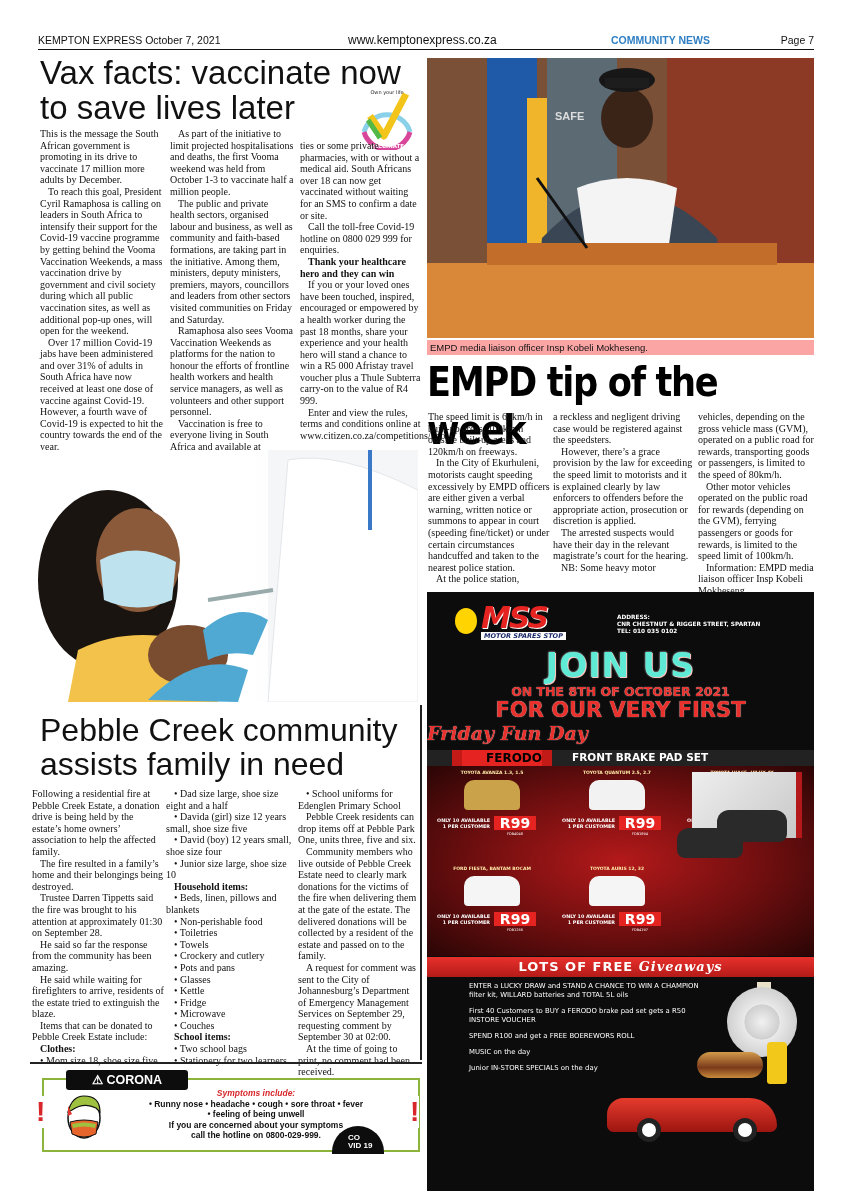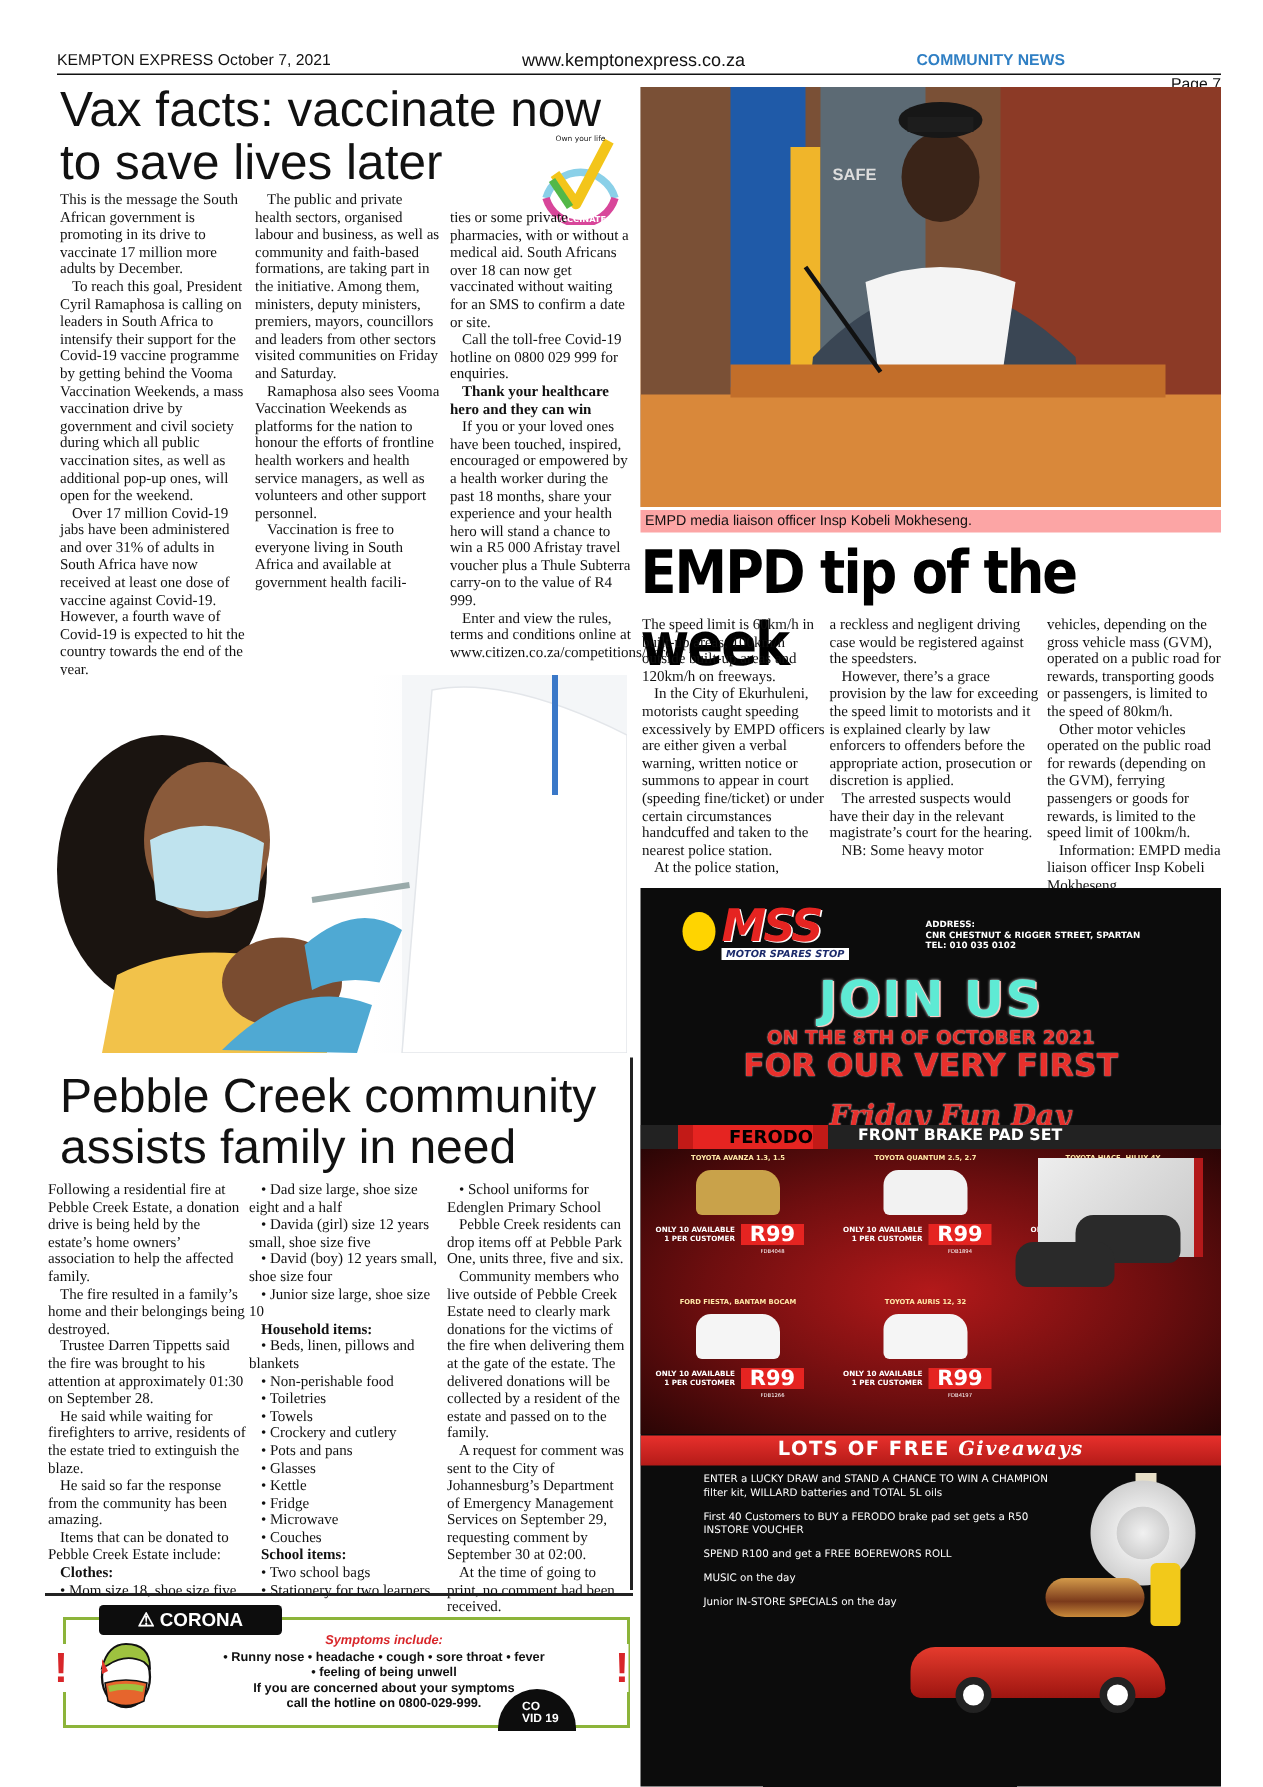--- a/index.html
+++ b/index.html
@@ -4,21 +4,21 @@
 <style>
   * { box-sizing: border-box; margin: 0; padding: 0; }
   html, body { width: 842px; height: 1191px; background: #ffffff; overflow: hidden; }
   body { position: relative; font-family: "Liberation Serif", serif; color: #111; }
 
   .masthead { position: absolute; left: 38px; top: 30px; width: 776px; height: 20px; border-bottom: 1.5px solid #111; }
   .masthead span { position: absolute; top: 4px; font-family: "Liberation Sans", sans-serif; font-size: 10.5px; }
   .mh-pub { left: 0; }
   .mh-url { left: 310px; font-size: 12px !important; top: 3px !important; }
   .mh-section { left: 573px; color: #2f7fc4; font-weight: bold; }
-  .mh-page { right: 0; margin-top: 16px; }
+  .mh-page { right: 0; }
 
   .headline { position: absolute; font-family: "Liberation Sans", sans-serif; font-weight: normal; color: #111; line-height: 1.05; }
   .h-vax { left: 40px; top: 56px; font-size: 33px; width: 380px; }
   .h-pebble { left: 40px; top: 714px; font-size: 32px; width: 385px; }
 
   .col { position: absolute; font-size: 10px; line-height: 11.6px; text-align: left; }
   .col p { text-indent: 0; margin: 0; }
   .col p.ind { text-indent: 8px; }
   .col p.sub { font-weight: bold; text-indent: 8px; }
   .col p.bul { text-indent: 8px; }
@@ -38,21 +38,21 @@
 
   .ad { position: absolute; left: 427px; top: 592px; width: 387px; height: 717px; background: #0c0c0c; overflow: hidden; font-family: "DejaVu Sans", sans-serif; }
   .ad-logo { position: absolute; left: 28px; top: 10px; width: 140px; height: 36px; }
   .ad-logo .mss { position: absolute; left: 26px; top: -2px; font-size: 30px; font-weight: bold; font-style: italic; color: #e52421; letter-spacing: -2px; text-shadow: 1px 1px 0 #fff; }
   .ad-logo .mss-sub { position: absolute; left: 26px; top: 30px; font-size: 6.5px; font-style: italic; font-weight: bold; background: #fff; color: #1b2a6b; padding: 0 3px; }
   .ad-logo .mascot { position: absolute; left: 0; top: 6px; width: 22px; height: 26px; border-radius: 50%; background: #ffd400; }
   .ad-addr { position: absolute; left: 190px; top: 22px; color: #fff; font-size: 5.8px; font-weight: bold; line-height: 7px; }
   .ad-join { position: absolute; left: 0; width: 100%; top: 54px; text-align: center; font-size: 33px; font-weight: bold; color: #5eead4; text-shadow: 0 0 2px #fff, 1px 1px 0 #ffb0a8; letter-spacing: 1px; }
   .ad-date { position: absolute; left: 0; width: 100%; top: 92px; text-align: center; font-size: 12.5px; font-weight: bold; color: #e8302c; text-shadow: 0 0 1px #fff; }
   .ad-first { position: absolute; left: 0; width: 100%; top: 106px; text-align: center; font-size: 21px; font-weight: bold; color: #e8302c; text-shadow: 0 0 1px #fff; }
-  .ad-friday { position: absolute; left: 0; width: 100%; top: 141px; text-align: center; font-family: "DejaVu Serif", serif; font-size: 19px; font-style: italic; font-weight: bold; color: #e8302c; text-shadow: 0 0 1px #fff; margin-left: 13px; }
+  .ad-friday { position: absolute; left: 0; width: 100%; top: 130px; font-family: "DejaVu Serif", serif; font-size: 19px; font-style: italic; font-weight: bold; color: #e8302c; text-shadow: 0 0 1px #fff; }
 
   .ad-ferodo-bar { position: absolute; left: 0; top: 158px; width: 100%; height: 16px; background: #222; }
   .ad-ferodo-logo { position: absolute; left: 25px; top: 0; width: 100px; height: 16px; background: #e52421; color: #000000; font-weight: bold; font-size: 12px; text-align: right; line-height: 16px; border-left: 10px solid #c21a17; border-right: 10px solid #c21a17; }
   .ad-ferodo-title { position: absolute; left: 145px; top: 1px; color: #fff; font-weight: bold; font-size: 10.5px; }
 
   .ad-products { position: absolute; left: 0; top: 174px; width: 100%; height: 190px; background: radial-gradient(ellipse at center, #b3191a 0%, #6d0e0f 55%, #2a0505 100%); }
   .prod { position: absolute; width: 120px; height: 80px; }
   .prod .model { position: absolute; top: 4px; left: 0; width: 100%; text-align: center; color: #ffe9a8; font-size: 4.5px; font-weight: bold; }
   .prod .car { position: absolute; top: 14px; left: 32px; width: 56px; height: 30px; border-radius: 10px 12px 4px 4px; }
   .prod .avail { position: absolute; top: 52px; left: 0; width: 58px; text-align: right; color: #fff; font-size: 4.8px; font-weight: bold; line-height: 6px; }
@@ -105,20 +105,21 @@
   <text x="29" y="8" font-size="5" text-anchor="middle" fill="#222" font-family="DejaVu Sans, sans-serif">Own your life</text>
   <text x="29" y="62" font-size="5.5" text-anchor="middle" fill="#fff" font-weight="bold" font-family="DejaVu Sans, sans-serif">VACCINATE</text>
 </svg>
 
 <div class="col" style="left:40px; top:128px; width:124px;">
     <p>This is the message the South African government is promoting in its drive to vaccinate 17 million more adults by December.</p>
     <p class="ind">To reach this goal, President Cyril Ramaphosa is calling on leaders in South Africa to intensify their support for the Covid-19 vaccine programme by getting behind the Vooma Vaccination Weekends, a mass vaccination drive by government and civil society during which all public vaccination sites, as well as additional pop-up ones, will open for the weekend.</p>
     <p class="ind">Over 17 million Covid-19 jabs have been administered and over 31% of adults in South Africa have now received at least one dose of vaccine against Covid-19. However, a fourth wave of Covid-19 is expected to hit the country towards the end of the year.</p>
   </div>
 <div class="col" style="left:170px; top:128px; width:124px;">
+    <p class="ind">As part of the initiative to limit projected hospitalisations and deaths, the first Vooma weekend was held from October 1-3 to vaccinate half a million people.</p>
     <p class="ind">The public and private health sectors, organised labour and business, as well as community and faith-based formations, are taking part in the initiative. Among them, ministers, deputy ministers, premiers, mayors, councillors and leaders from other sectors visited communities on Friday and Saturday.</p>
     <p class="ind">Ramaphosa also sees Vooma Vaccination Weekends as platforms for the nation to honour the efforts of frontline health workers and health service managers, as well as volunteers and other support personnel.</p>
     <p class="ind">Vaccination is free to everyone living in South Africa and available at government health facili-</p>
   </div>
 <div class="col" style="left:300px; top:140px; width:122px;">
     <p>ties or some private pharmacies, with or without a medical aid. South Africans over 18 can now get vaccinated without waiting for an SMS to confirm a date or site.</p>
     <p class="ind">Call the toll-free Covid-19 hotline on 0800 029 999 for enquiries.</p>
     <p class="sub">Thank your healthcare hero and they can win</p>
     <p class="ind">If you or your loved ones have been touched, inspired, encouraged or empowered by a health worker during the past 18 months, share your experience and your health hero will stand a chance to win a R5 000 Afristay travel voucher plus a Thule Subterra carry-on to the value of R4 999.</p>
     <p class="ind">Enter and view the rules, terms and conditions online at www.citizen.co.za/competitions/hero</p>
@@ -176,22 +177,22 @@
     <p>vehicles, depending on the gross vehicle mass (GVM), operated on a public road for rewards, transporting goods or passengers, is limited to the speed of 80km/h.</p>
     <p class="ind">Other motor vehicles operated on the public road for rewards (depending on the GVM), ferrying passengers or goods for rewards, is limited to the speed limit of 100km/h.</p>
     <p class="ind">Information: EMPD media liaison officer Insp Kobeli Mokheseng.</p>
   </div>
 
 <h1 class="headline h-pebble">Pebble Creek community assists family in need</h1>
 <div class="col" style="left:32px; top:788px; width:132px;">
     <p>Following a residential fire at Pebble Creek Estate, a donation drive is being held by the estate’s home owners’ association to help the affected family.</p>
     <p class="ind">The fire resulted in a family’s home and their belongings being destroyed.</p>
     <p class="ind">Trustee Darren Tippetts said the fire was brought to his attention at approximately 01:30 on September 28.</p>
+    <p class="ind">He said so far the response from the community has been amazing.</p>
     <p class="ind">He said while waiting for firefighters to arrive, residents of the estate tried to extinguish the blaze.</p>
-    <p class="ind">He said so far the response from the community has been amazing.</p>
     <p class="ind">Items that can be donated to Pebble Creek Estate include:</p>
     <p class="sub">Clothes:</p>
     <p class="bul">• Mom size 18, shoe size five</p>
   </div>
 <div class="col" style="left:166px; top:788px; width:130px;">
     <p class="bul">• Dad size large, shoe size eight and a half</p>
     <p class="bul">• Davida (girl) size 12 years small, shoe size five</p>
     <p class="bul">• David (boy) 12 years small, shoe size four</p>
     <p class="bul">• Junior size large, shoe size 10</p>
     <p class="sub">Household items:</p>

